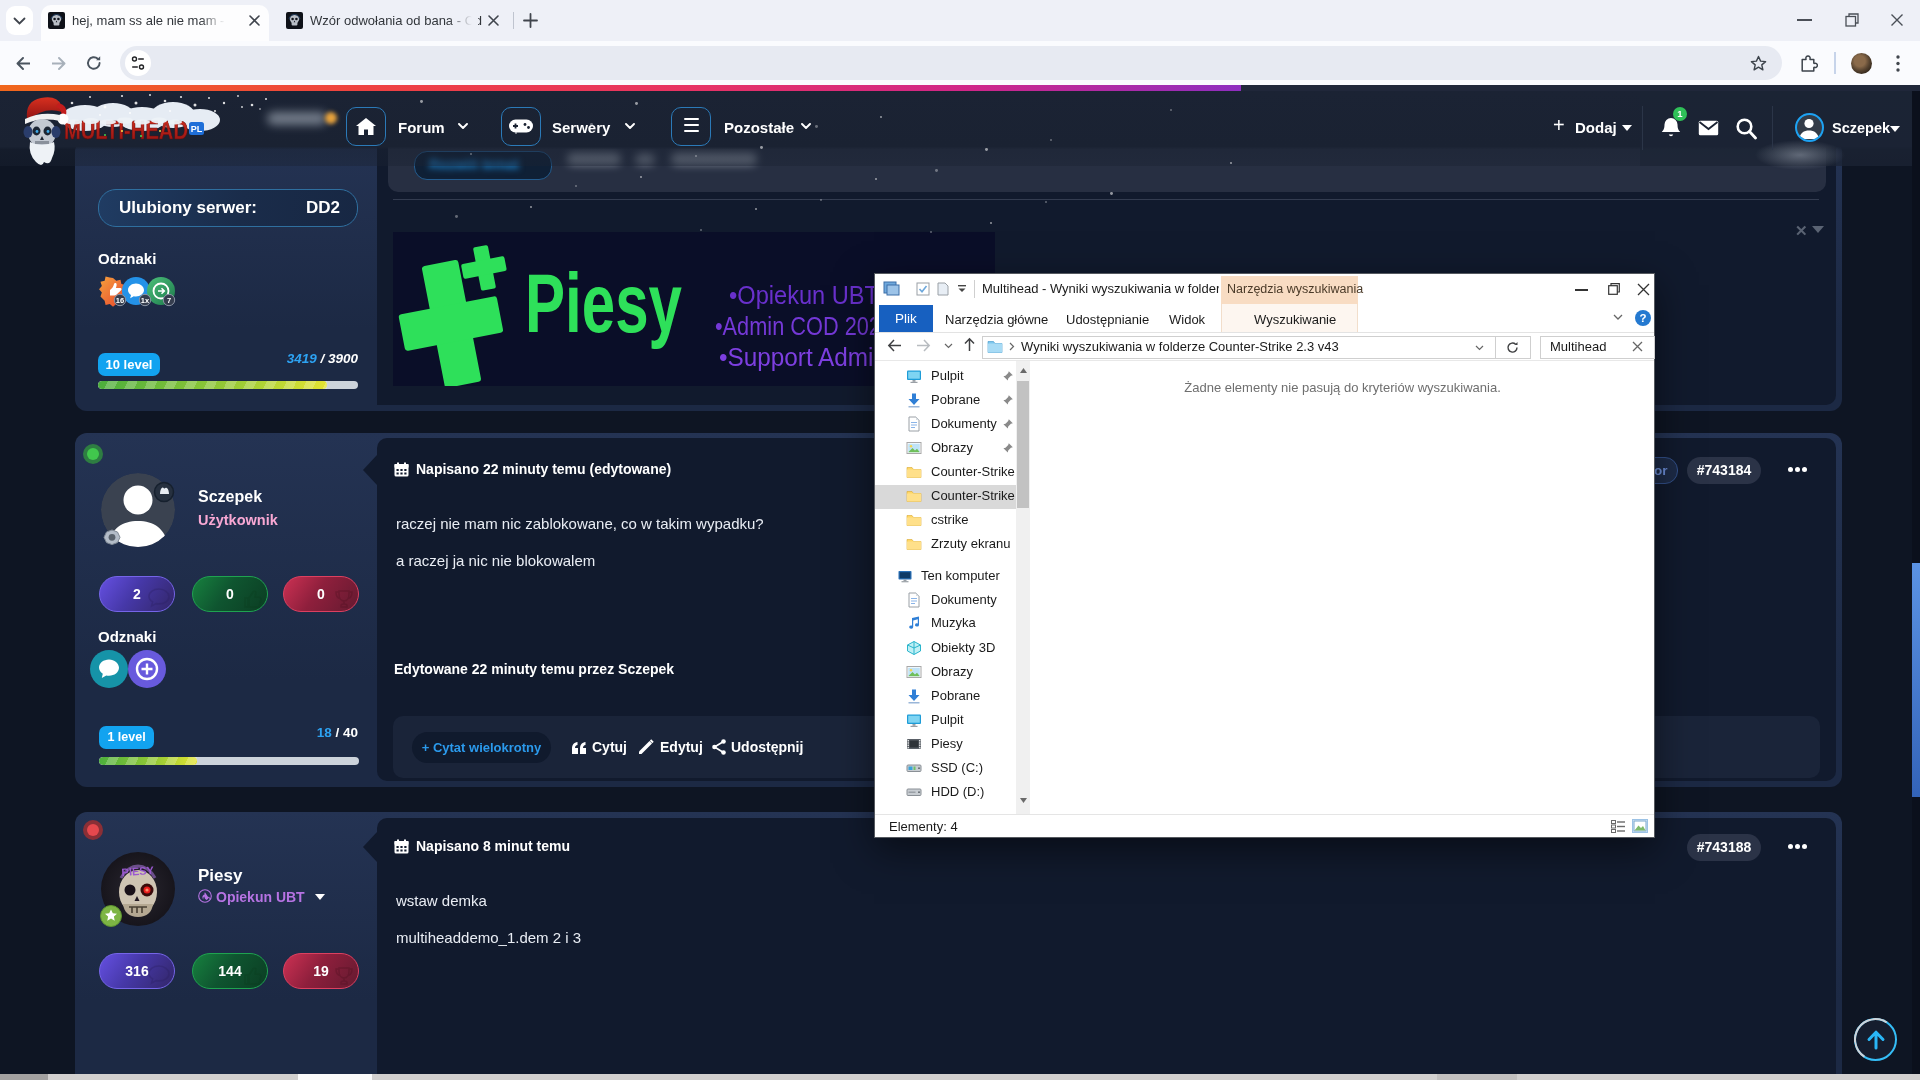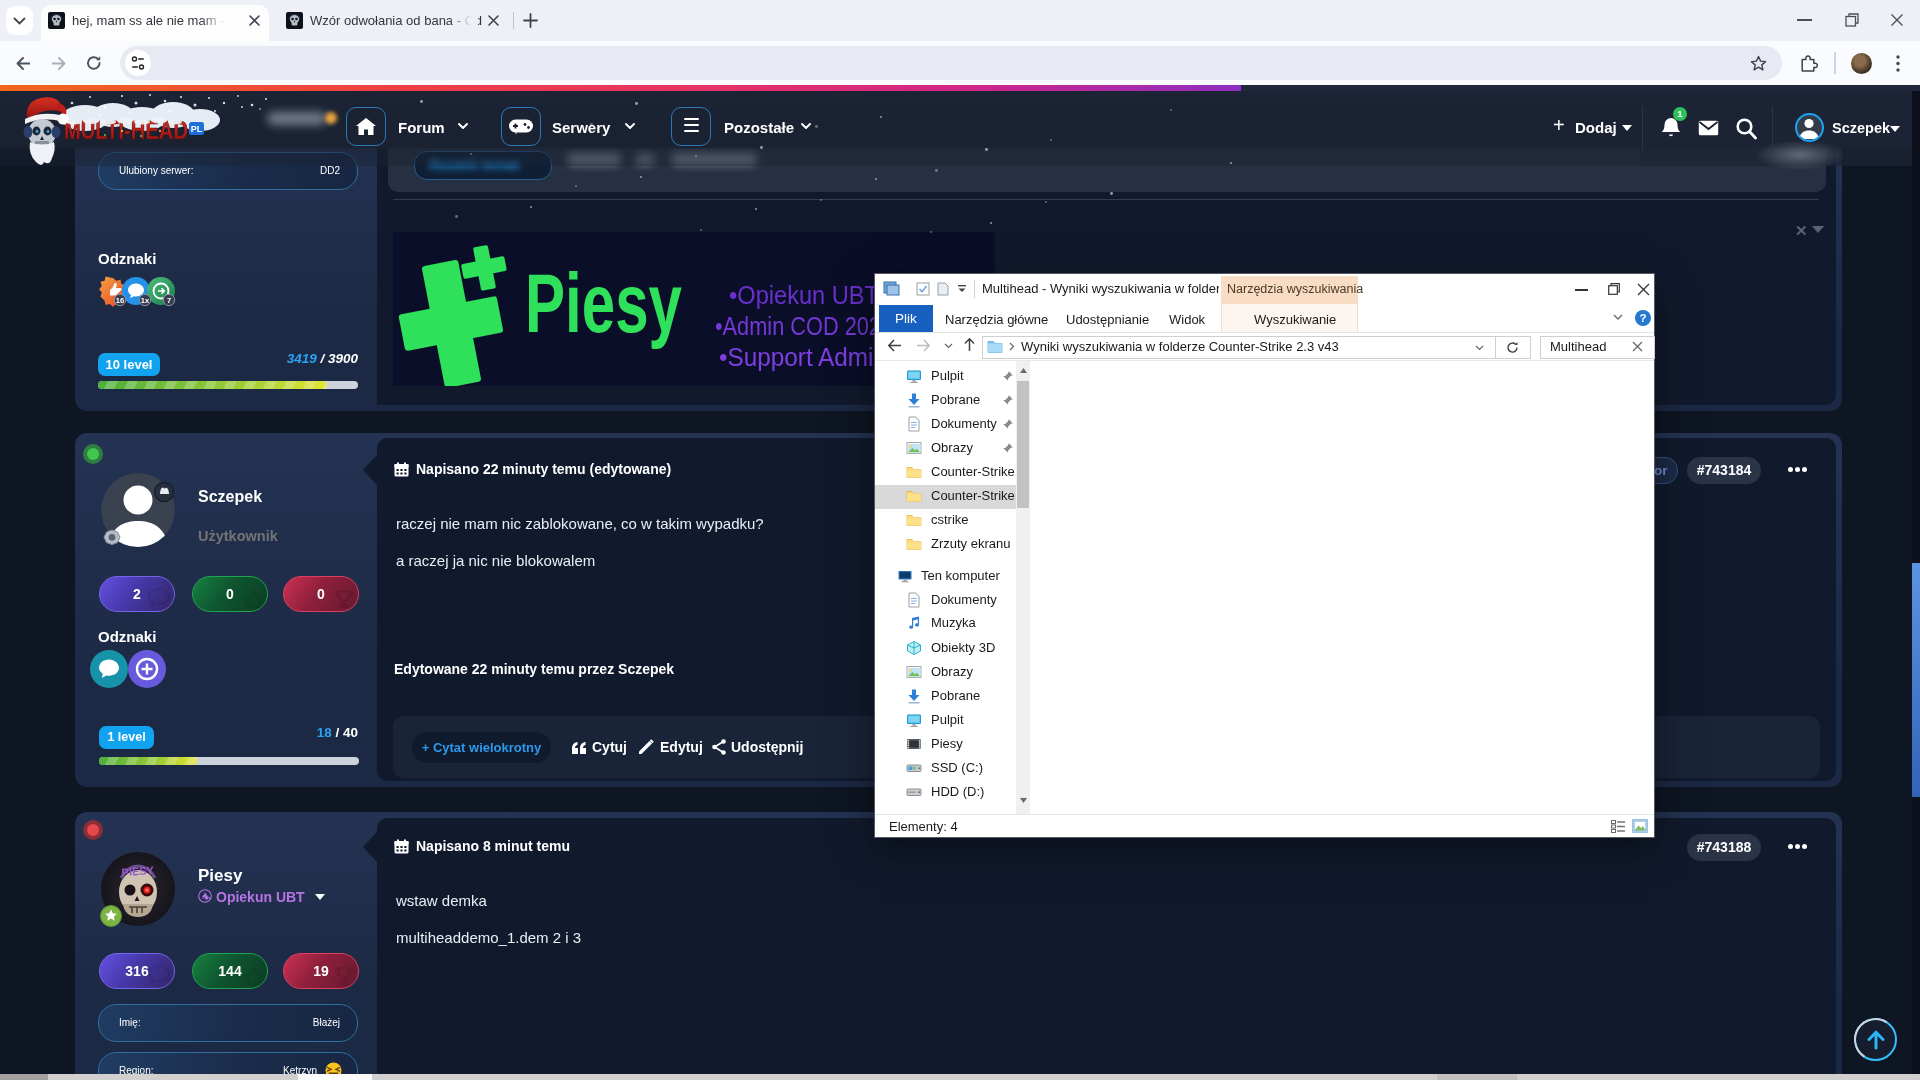--- a/index.html
+++ b/index.html
@@ -10,21 +10,21 @@
   #activetab{left:41px;top:5px;width:228px;height:36px;background:#fdfdfe;border-radius:10px 10px 0 0;}
   .tabtitle{font-size:13px;color:#32363b;white-space:nowrap;overflow:hidden;}
   #toolbar{left:0;top:41px;width:1920px;height:45px;background:#fafbfe;}
   #omnibox{left:120px;top:46px;width:1662px;height:34px;background:#e7eaf2;border-radius:17px;}
   #tunecircle{left:125px;top:50px;width:26px;height:26px;border-radius:50%;background:#fff;}
   #urltext{left:157px;top:46px;height:34px;line-height:34px;font-size:14px;color:#23272e;letter-spacing:0.2px;}
   #gradline{left:0;top:85px;width:1241px;height:6px;background:linear-gradient(90deg,#f0671c 0%,#ee4141 30%,#e73363 55%,#d02688 78%,#8e2ec0 100%);}
   #gradline2{left:1241px;top:85px;width:679px;height:6px;background:#20273a;}
   
   .wrapper{left:75px;width:1767px;background:linear-gradient(180deg,#243353 0%,#1c2944 70%);border-radius:12px;}
-  .infopill{position:absolute;left:23px;width:258px;height:36px;border:1px solid #2f6f9f;border-radius:18px;background:linear-gradient(100deg,#203c63 0%,#1a2c4a 55%,#172743 100%);color:#fff;font-weight:normal;font-size:10px;}
+  .infopill{position:absolute;left:23px;width:258px;height:36px;border:1px solid #2f6f9f;border-radius:18px;background:linear-gradient(100deg,#203c63 0%,#1a2c4a 55%,#172743 100%);color:#fff;font-weight:bold;font-size:17px;margin-top:37px;}
   .infopill .lab{position:absolute;left:20px;top:0;line-height:35px;}
   .infopill .val{position:absolute;right:17px;top:0;line-height:35px;}
   .statpill{position:absolute;width:74px;height:34px;border-radius:18px;color:#fff;font-weight:bold;font-size:14px;text-align:center;line-height:34px;overflow:hidden;}
   .sp-purple{background:linear-gradient(125deg,#6550e2 0%,#4638a8 45%,#322668 100%);border:1px solid #7565e8;}
   .sp-green{background:linear-gradient(125deg,#17813f 0%,#0f5530 45%,#0b3d23 100%);border:1px solid #1fa350;}
   .sp-red{background:linear-gradient(125deg,#cc3153 0%,#8e1f3c 45%,#641a30 100%);border:1px solid #dc4060;}
   .h-odznaki{position:absolute;color:#fff;font-weight:bold;font-size:15px;}
   .lvlbtn{position:absolute;background:#12a3f0;color:#fff;font-weight:bold;border-radius:7px;text-align:center;}
   .xpnum{position:absolute;font-weight:bold;font-size:13.5px;color:#fff;text-align:right;}
   .xpnum b{color:#2da2f2;}
@@ -146,21 +146,21 @@
           <circle cx="37" cy="27" r="14.5" fill="#fff"></circle>
           <path d="M7 76c1-20 14-28 30-28s29 8 30 28z" fill="#fff"></path>
         </g>
         <circle cx="63" cy="19" r="9.5" fill="#26303f" stroke="#16202e" stroke-width="1.5"></circle>
         <path d="M59 21c0-3 1-6 2.5-6.5 1-0.3 1.2 1 2 1s1.2-1 2.2-0.6c1.5 0.6 2.3 3.6 2.3 6.1z" fill="#e8ecf2"></path>
         <path d="M11 57l5.5 2 2.5 5.3-2.5 5.3-5.5 2-5.5-2L3 64.3l2.5-5.3z" fill="#b3bcc8" stroke="#808a96" stroke-width="1"></path>
         <circle cx="11" cy="64.3" r="3.4" fill="#59626d"></circle>
       </svg>
     </div>
   <div class="abs navtxt" style="left:198px;top:488px;font-size:16px;">Sczepek</div>
-  <div class="abs" style="left:198px;top:528px;color:#737373;font-size:14.5px;font-weight:bold;">Użytkownik</div>
+  <div class="abs" style="left:198px;top:512px;color:#f9a8d4;font-size:14.5px;font-weight:bold;">Użytkownik</div>
   <div class="abs statpill sp-purple" style="left:99px;top:576px;">2<svg width="22" height="20" viewBox="0 0 22 20" style="position:absolute;right:4px;top:11px;opacity:0.3">
         <path d="M11 1C5.5 1 1 4.2 1 8.2c0 2.3 1.4 4.3 3.6 5.6L3.6 18l4.6-2.4c0.9 0.2 1.8 0.3 2.8 0.3 5.5 0 10-3.2 10-7.2S16.5 1 11 1z" fill="none" stroke="#2a1f5e" stroke-width="1.6"></path>
       </svg></div>
   <div class="abs statpill sp-green" style="left:192px;top:576px;">0<svg width="20" height="20" viewBox="0 0 20 20" style="position:absolute;right:4px;top:12px;opacity:0.3">
         <path d="M2 9h3v9H2zM6 18h8.5c1 0 1.8-0.6 2-1.5l1.4-6c0.3-1.2-0.6-2.3-1.9-2.3H12l0.8-4.2C13 2.7 11.4 1.6 10.3 2.6L6 9z" fill="none" stroke="#0a3d1e" stroke-width="1.5"></path>
       </svg></div>
   <div class="abs statpill sp-red" style="left:283px;top:576px;">0<svg width="20" height="20" viewBox="0 0 20 20" style="position:absolute;right:4px;top:12px;opacity:0.3">
         <path d="M5 2h10v3c0 4-2 7-5 7s-5-3-5-7zM5 3H2c0 4 1.5 6 4 6.5M15 3h3c0 4-1.5 6-4 6.5M10 12v3m-3 3h6v-1.5c0-1-2-1.5-3-1.5s-3 0.5-3 1.5z" fill="none" stroke="#4a0f1e" stroke-width="1.5"></path>
       </svg></div>
   <div class="abs h-odznaki" style="left:98px;top:628px;">Odznaki</div>
@@ -272,24 +272,20 @@
   <div class="abs" style="left:315px;top:894px;width:0;height:0;border-left:5px solid transparent;border-right:5px solid transparent;border-top:6px solid #fff;"></div>
   <div class="abs statpill sp-purple" style="left:99px;top:953px;">316<svg width="22" height="20" viewBox="0 0 22 20" style="position:absolute;right:4px;top:11px;opacity:0.3">
         <path d="M11 1C5.5 1 1 4.2 1 8.2c0 2.3 1.4 4.3 3.6 5.6L3.6 18l4.6-2.4c0.9 0.2 1.8 0.3 2.8 0.3 5.5 0 10-3.2 10-7.2S16.5 1 11 1z" fill="none" stroke="#2a1f5e" stroke-width="1.6"></path>
       </svg></div>
   <div class="abs statpill sp-green" style="left:192px;top:953px;">144<svg width="20" height="20" viewBox="0 0 20 20" style="position:absolute;right:4px;top:12px;opacity:0.3">
         <path d="M2 9h3v9H2zM6 18h8.5c1 0 1.8-0.6 2-1.5l1.4-6c0.3-1.2-0.6-2.3-1.9-2.3H12l0.8-4.2C13 2.7 11.4 1.6 10.3 2.6L6 9z" fill="none" stroke="#0a3d1e" stroke-width="1.5"></path>
       </svg></div>
   <div class="abs statpill sp-red" style="left:283px;top:953px;">19<svg width="20" height="20" viewBox="0 0 20 20" style="position:absolute;right:4px;top:12px;opacity:0.3">
         <path d="M5 2h10v3c0 4-2 7-5 7s-5-3-5-7zM5 3H2c0 4 1.5 6 4 6.5M15 3h3c0 4-1.5 6-4 6.5M10 12v3m-3 3h6v-1.5c0-1-2-1.5-3-1.5s-3 0.5-3 1.5z" fill="none" stroke="#4a0f1e" stroke-width="1.5"></path>
       </svg></div>
-  <div class="abs infopill" style="left:98px;top:1004px;">
-      <span class="lab">Imię:</span>
-      <span class="val">Błażej</span>
-    </div>
   <div class="abs infopill" style="left:98px;top:1052px;">
       <span class="lab">Region:</span>
       <span class="val" style="right:40px;">Kętrzyn</span>
       <span id="emoji" class="abs" style="right:15px;top:9px;width:17px;height:17px;">
         <svg width="17" height="17" viewBox="0 0 17 17">
           <circle cx="8.5" cy="8.5" r="8" fill="#fcc21b"></circle>
           <path d="M2.5 5.5l3.5 1.8L2.5 9M14.5 5.5L11 7.3 14.5 9" stroke="#5f4112" stroke-width="1.4" fill="none" stroke-linecap="round"></path>
           <path d="M3.5 10.5h10c-0.5 3-2.5 4.7-5 4.7s-4.5-1.7-5-4.7z" fill="#5f4112"></path>
           <path d="M6 14.4c1.5 1 3.5 1 5 0-0.6-1.2-4.4-1.2-5 0z" fill="#e85654"></path>
         </svg>
@@ -921,20 +917,21 @@
           <path d="M0 5L3.5 0 7 5z" fill="#6a6a6a"></path>
         </svg>
       </div>
     <div class="abs" style="left:142px;top:107px;width:12px;height:127px;background:#c2c2c2;"></div>
     <div class="abs" id="sb-dn" style="left:145px;top:524px;width:7px;height:5px;">
         <svg width="7" height="5" viewBox="0 0 7 5">
           <path d="M0 0L3.5 5 7 0z" fill="#6a6a6a"></path>
         </svg>
       </div>
 
+    <div class="abs" style="left:155px;top:106px;width:625px;height:16px;color:#6f6f6f;font-size:13px;text-align:center;">Żadne elementy nie pasują do kryteriów wyszukiwania.</div>
 
     <div class="abs" style="left:0;top:540px;width:779px;height:1px;background:#e5e5e5;"></div>
     <div class="abs exp-text" style="left:14px;top:545px;">Elementy: 4</div>
     <div class="abs" id="v-list" style="left:736px;top:546px;width:14px;height:13px;">
         <svg width="14" height="13" viewBox="0 0 14 13">
           <rect x="0.5" y="0.5" width="4" height="3" fill="none" stroke="#6a6a6a"></rect>
           <rect x="0.5" y="5" width="4" height="3" fill="none" stroke="#6a6a6a"></rect>
           <rect x="0.5" y="9.5" width="4" height="3" fill="none" stroke="#6a6a6a"></rect>
           <rect x="6" y="1.3" width="8" height="1.4" fill="#6a6a6a"></rect>
           <rect x="6" y="5.8" width="8" height="1.4" fill="#6a6a6a"></rect>

